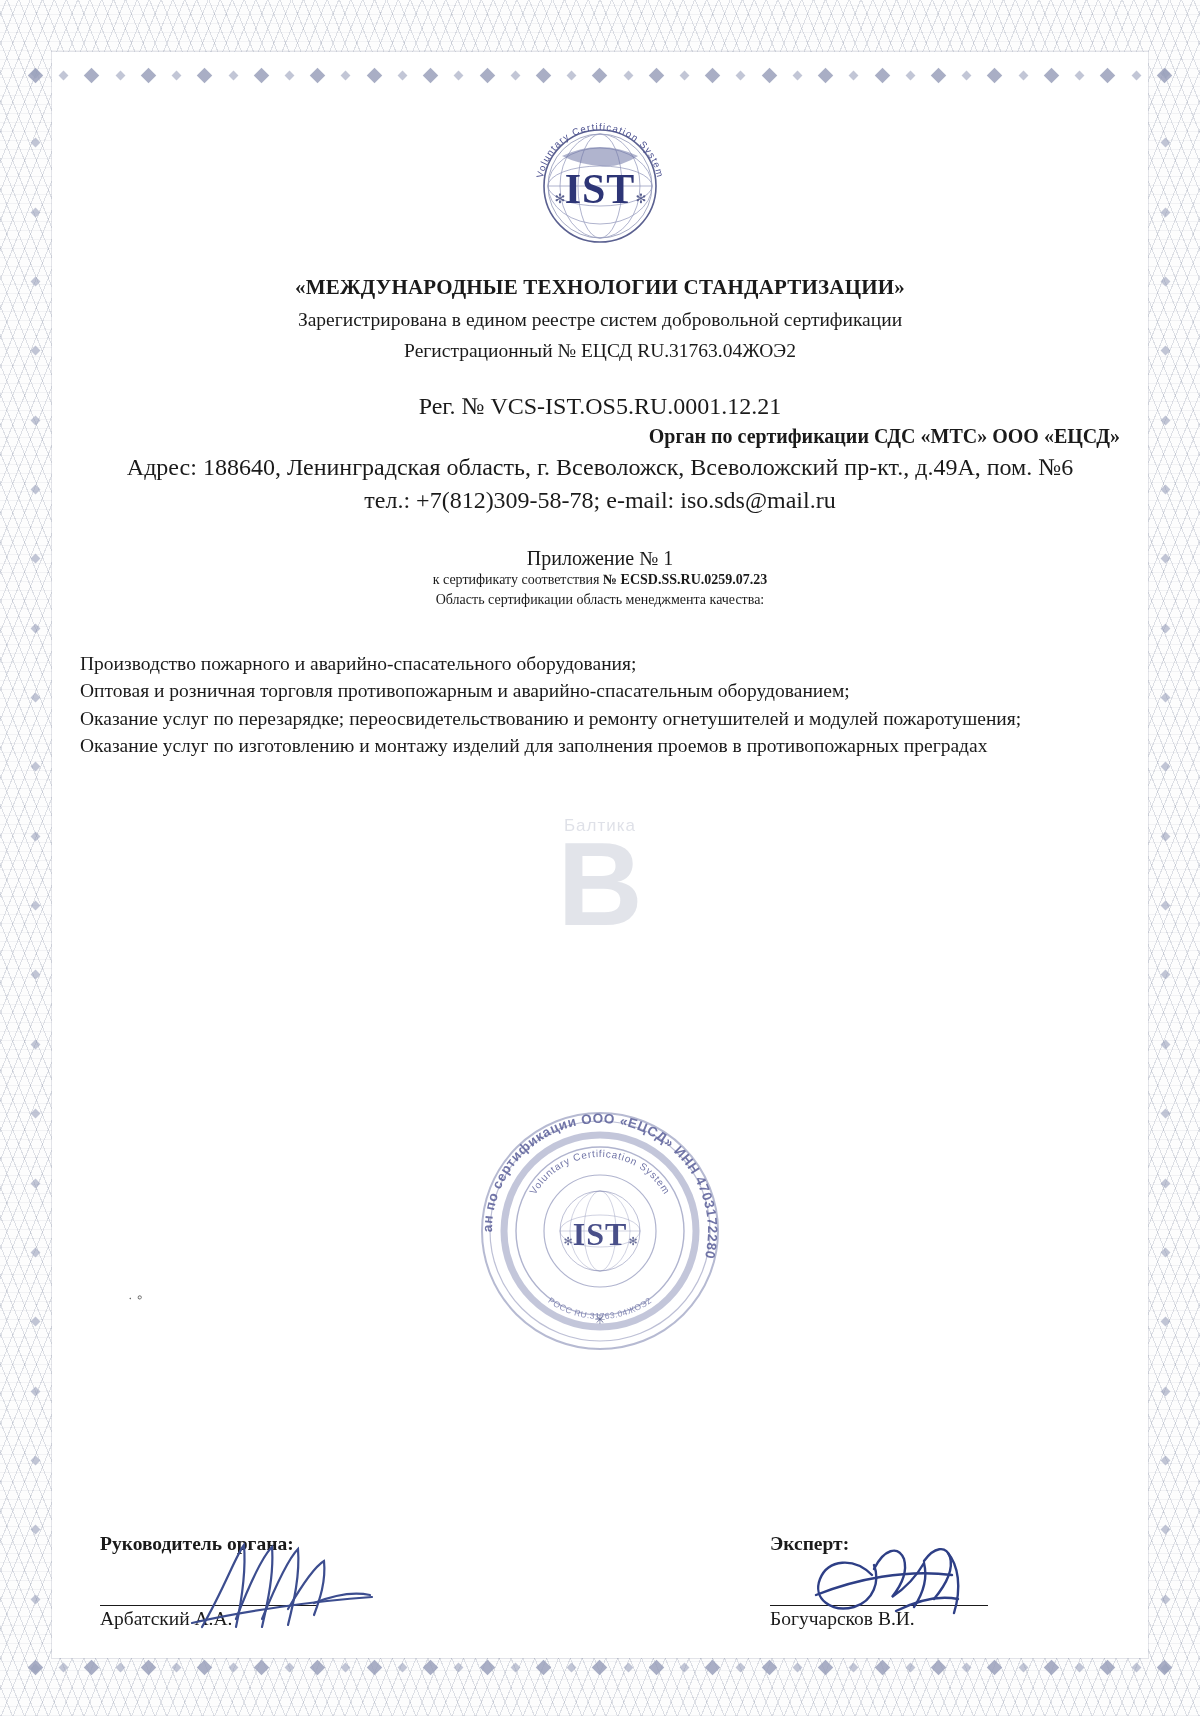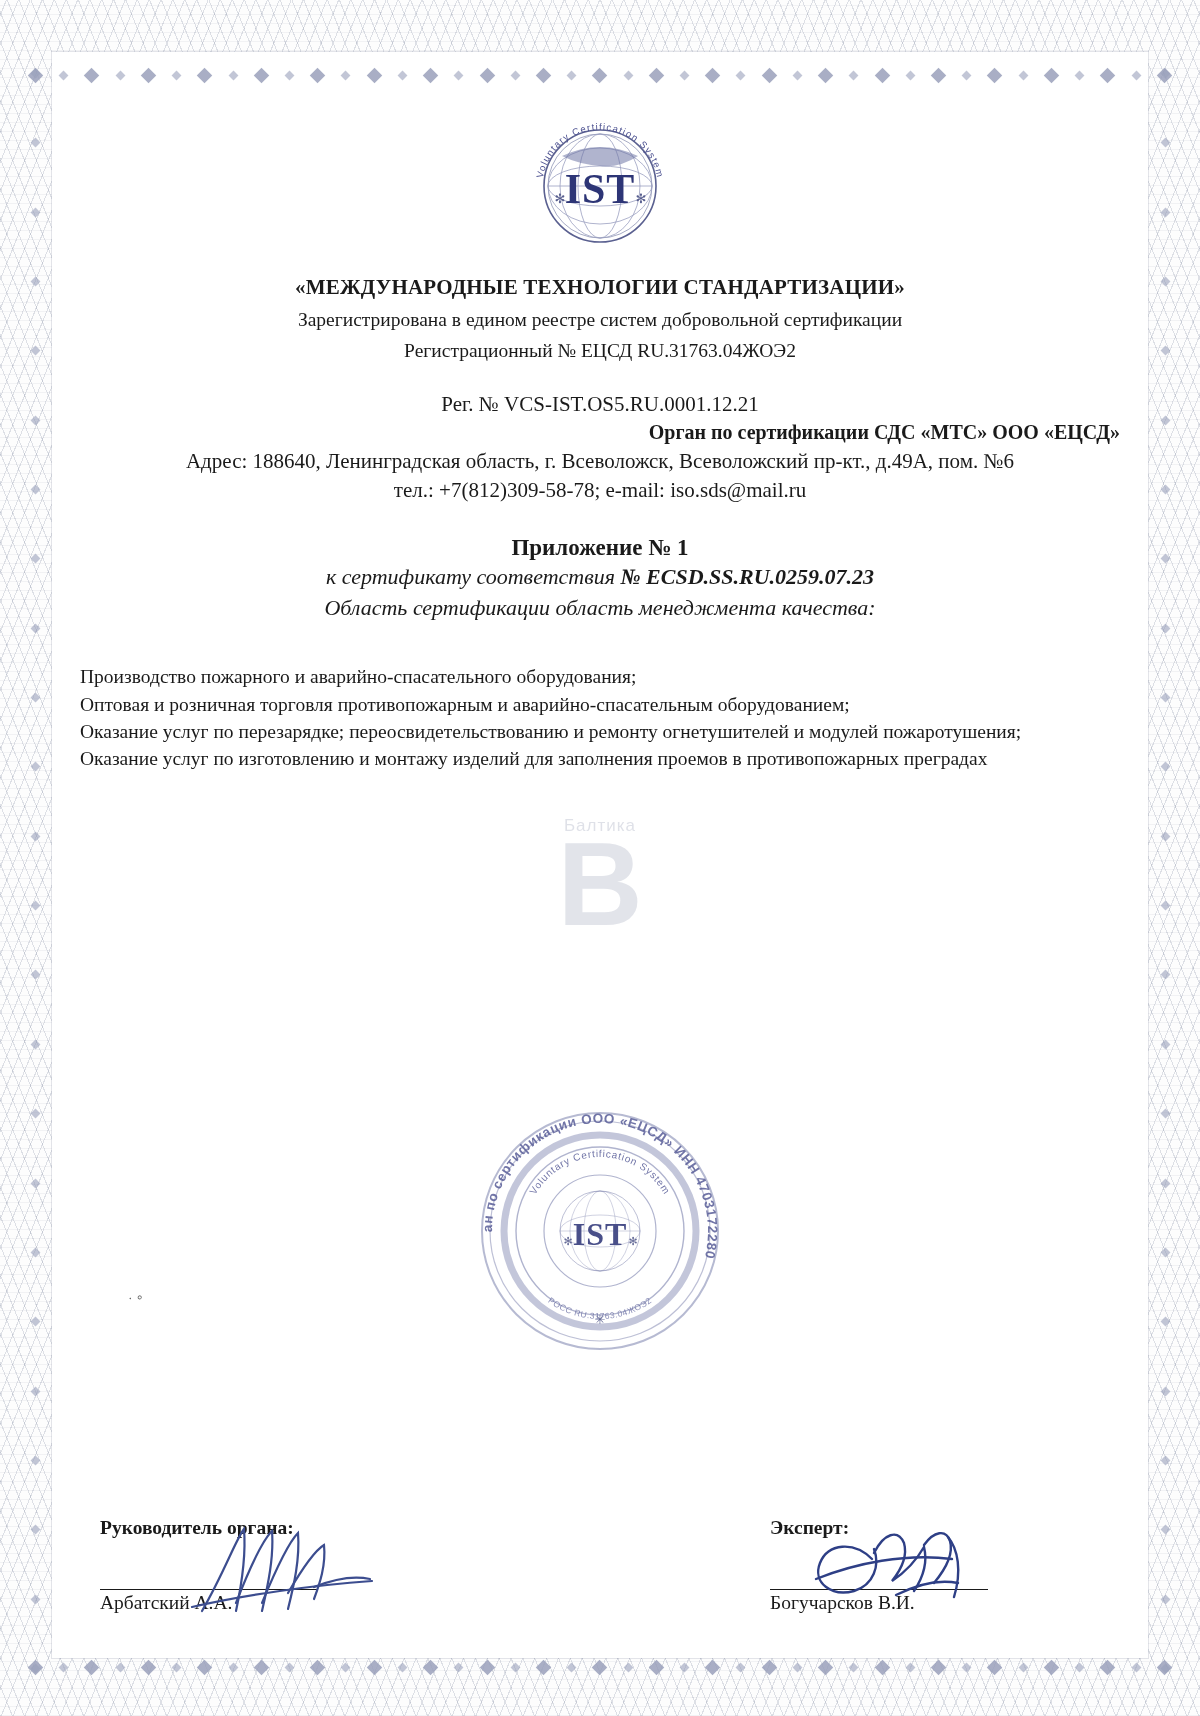--- a/index.html
+++ b/index.html
@@ -111,29 +111,29 @@
   .sys-sub {
     font-size: 19.5px;
     line-height: 1.35;
     margin-top: 5px;
   }
 
   .reg-block {
     text-align: center;
     margin-top: 26px;
   }
-  .reg-line { font-size: 21px; line-height: 1.38; }
+  .reg-line { font-size: 24px; line-height: 1.38; }
   .reg-line.b { font-weight: bold; font-size: 20px; text-align: right; }
 
   .app-block {
     text-align: center;
     margin-top: 30px;
   }
-  .app-title { font-size: 23px; font-weight: bold; }
-  .app-line { font-size: 22px; line-height: 1.42; font-style: italic; }
+  .app-title { font-size: 20px; font-weight: normal; }
+  .app-line { font-size: 14px; line-height: 1.42; }
   .app-line .strong { font-weight: bold; }
 
   .scope {
     margin-top: 40px;
     font-size: 19.5px;
     line-height: 1.40;
     text-align: justify;
   }
   .scope p { margin: 0; }
 
@@ -175,21 +175,21 @@
   .seal-txt {
     font-family: "Liberation Sans", sans-serif;
     fill: #4a4f8f;
   }
 
   
   .signatures {
     position: absolute;
     left: 20px;
     right: 20px;
-    bottom: 32px;
+    bottom: 16px;
     display: flex;
     justify-content: space-between;
   }
   .sig-col { width: 330px; position: relative; }
   .sig-col.right { text-align: left; }
   .sig-role {
     font-size: 19.5px;
     font-weight: bold;
     margin-bottom: 50px;
   }

